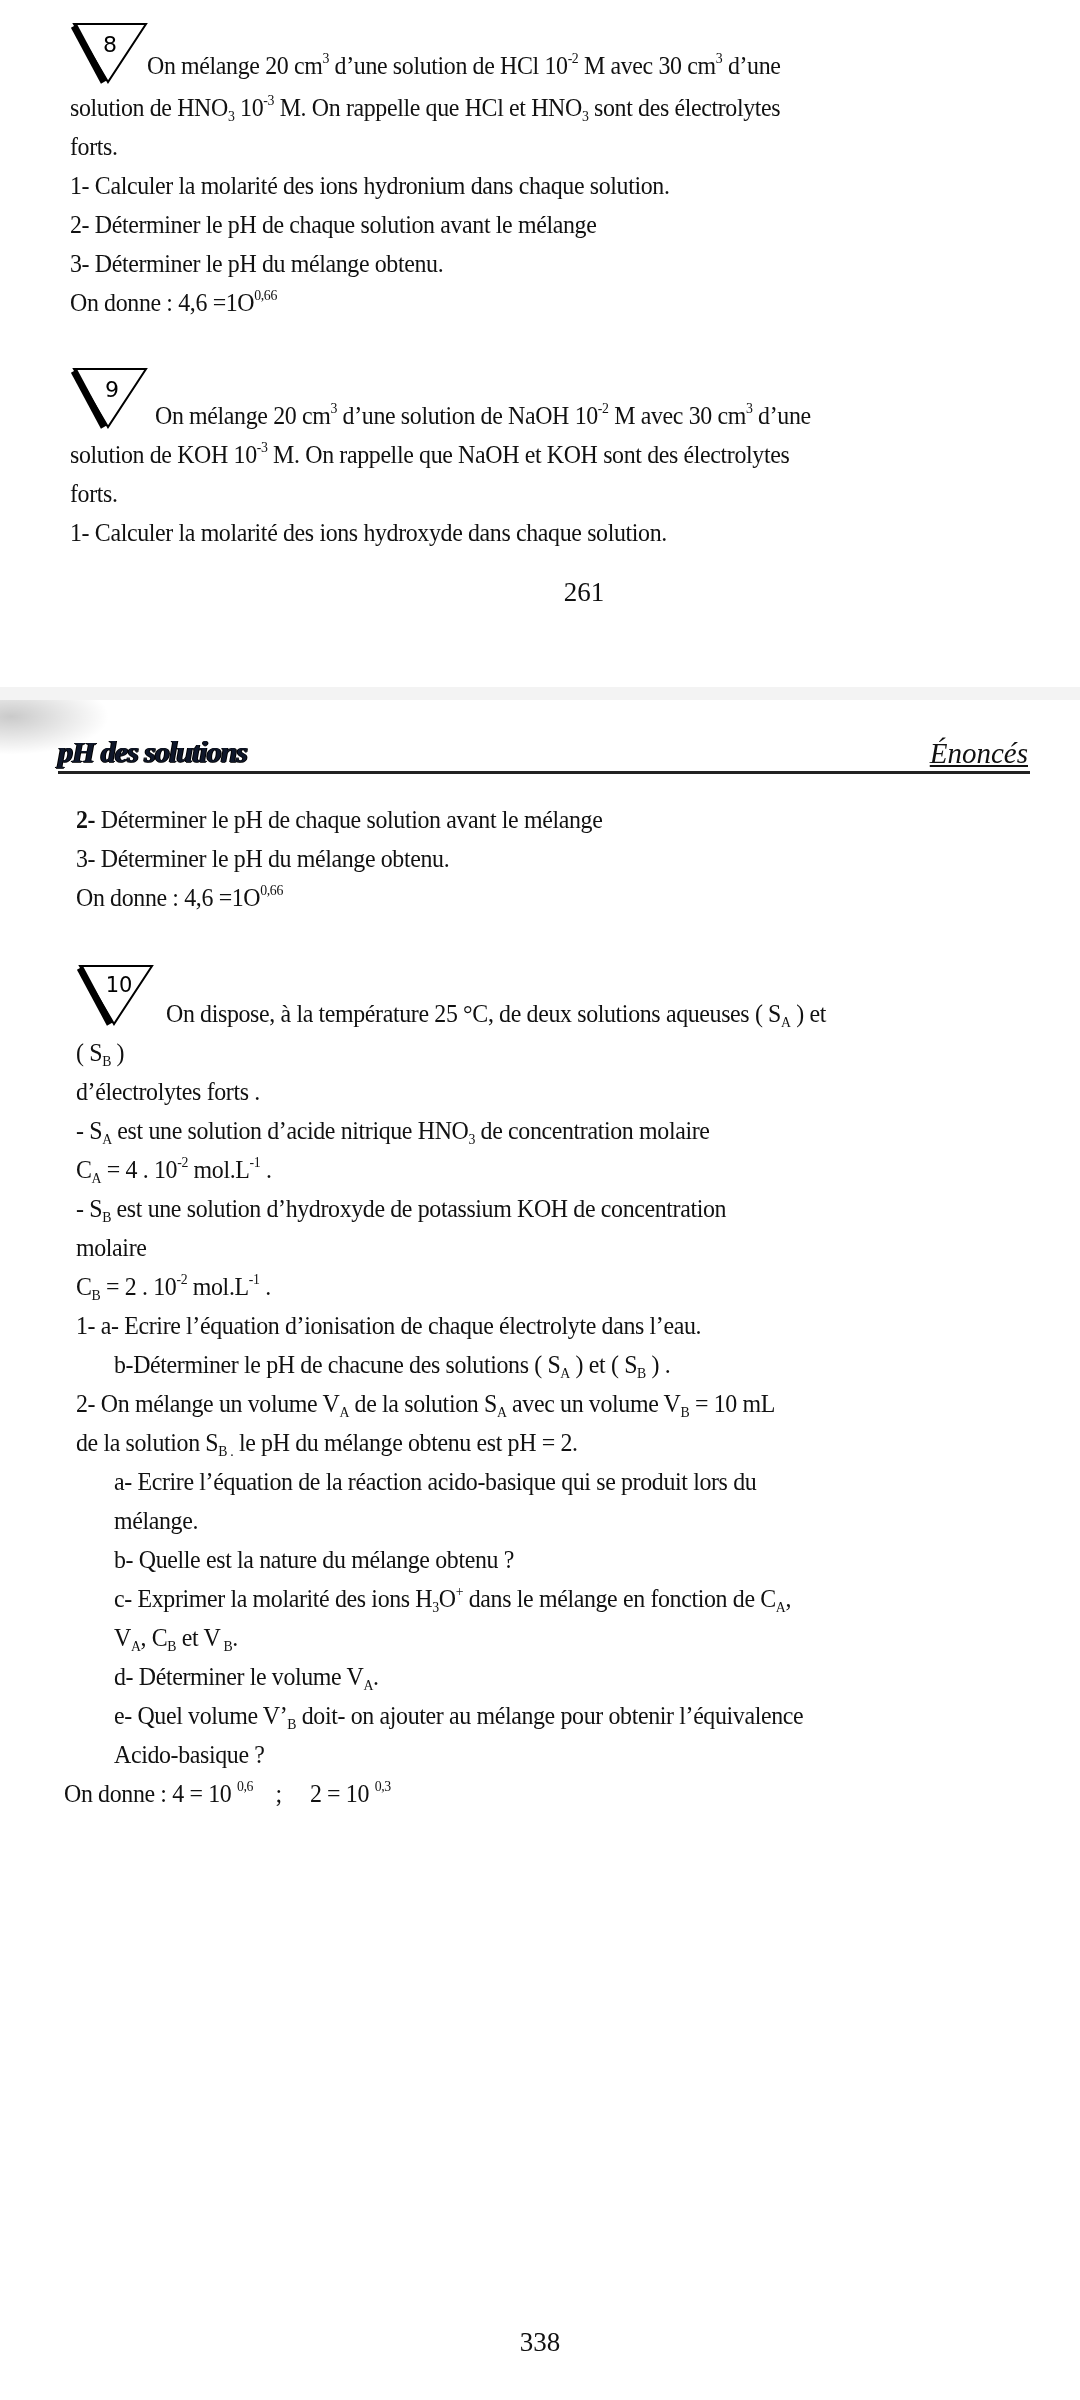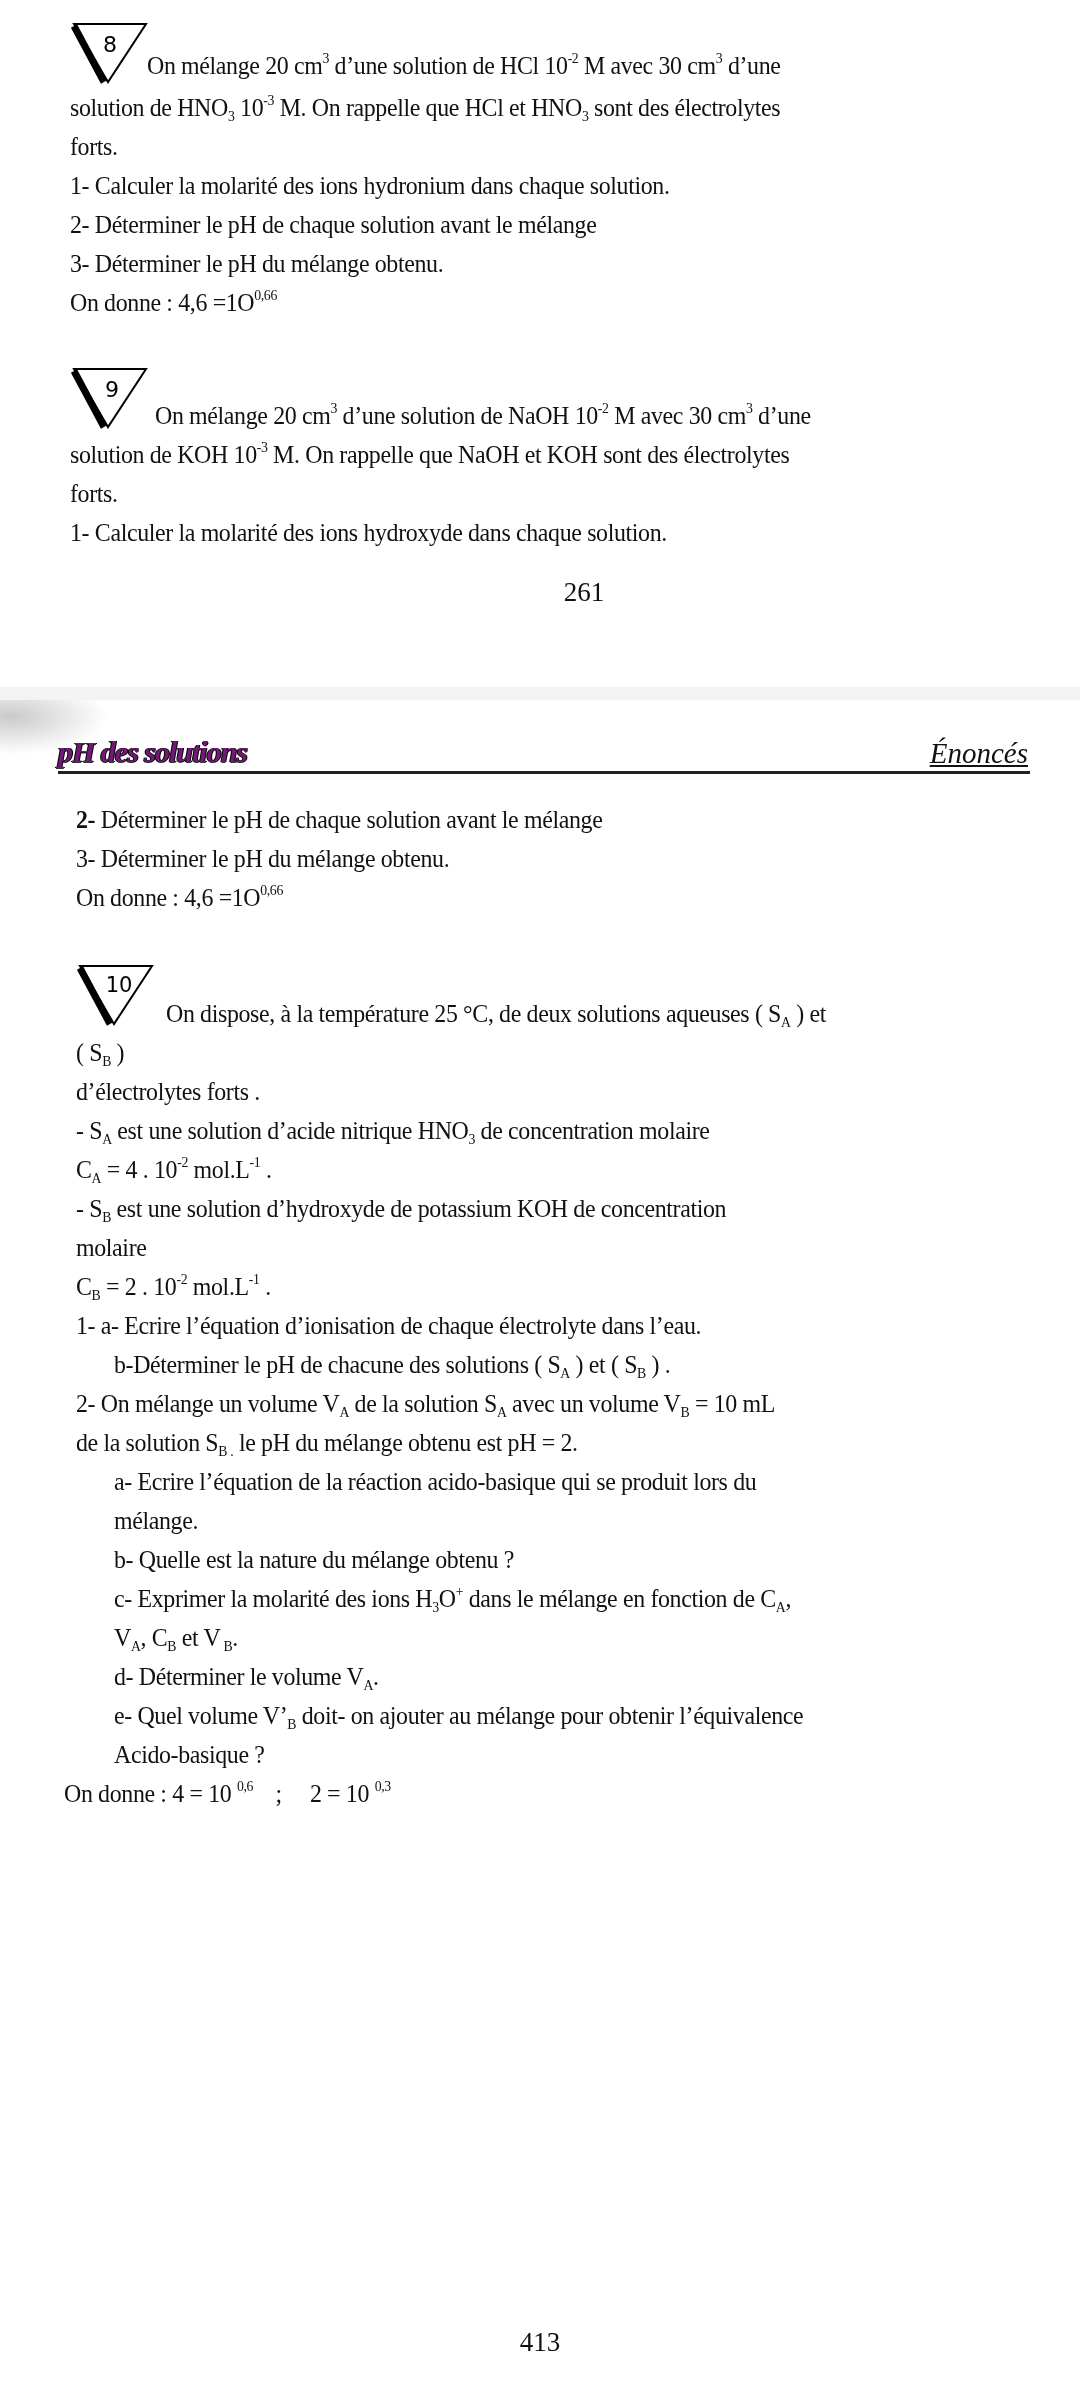--- a/index.html
+++ b/index.html
@@ -12,21 +12,21 @@
     letter-spacing: -0.4px; transform: scaleX(0.92); transform-origin: left center;
   }
   sup { font-size: 15px; vertical-align: 11px; line-height: 0; }
   sub { font-size: 15px; vertical-align: -5px; line-height: 0; }
   .badge { position: absolute; width: 80px; height: 70px; }
   .badge svg { display: block; }
   .page-num { position: absolute; left: 0; width: 1080px; text-align: center; font-size: 27px; }
   .gray-band { position: absolute; left: 0; top: 687px; width: 1080px; height: 13px; background: #f3f3f3; }
   .header-left {
     position: absolute; left: 58px; top: 735px; font-size: 30px; font-weight: bold; font-style: italic;
-    color: #701a75; letter-spacing: -1px; text-shadow: 1px 0 0 #000, -1px 0 0 #000, 0 1px 0 #333;
+    color: #0f172a; letter-spacing: -1px; text-shadow: 1px 0 0 #000, -1px 0 0 #000, 0 1px 0 #333;
   }
   .header-right {
     position: absolute; right: 52px; top: 737px; font-size: 29px; font-style: italic; text-decoration: underline;
   }
   .header-rule { position: absolute; left: 58px; top: 771px; width: 972px; height: 3px; background: #222; }
   .speckle {
     position: absolute; left: 0; top: 700px; width: 110px; height: 55px;
     background: radial-gradient(ellipse at 10% 30%, rgba(0,0,0,0.35), rgba(0,0,0,0) 70%);
     opacity: 0.6;
   }
@@ -147,14 +147,14 @@
     <span>d-   Déterminer le volume V</span><sub>A</sub><span>.</span>
   </div>
   <div class="line" style="left:114px; top:1700px;">
     <span>e-  Quel volume V’</span><sub>B</sub><span> doit- on ajouter au mélange pour obtenir l’équivalence</span>
   </div>
   <div class="line" style="left:114px; top:1739px;">Acido-basique ?</div>
   <div class="line" style="left:64px; top:1778px;">
     <span>On donne : 4 = 10 </span><sup>0,6</sup><span style="white-space:pre">    ;     2 = 10 </span><sup>0,3</sup>
   </div>
 
-  <div class="page-num" style="top:2327px;">413</div>
+  <div class="page-num" style="top:2327px;">338</div>
 </div>
 
 </body></html>

